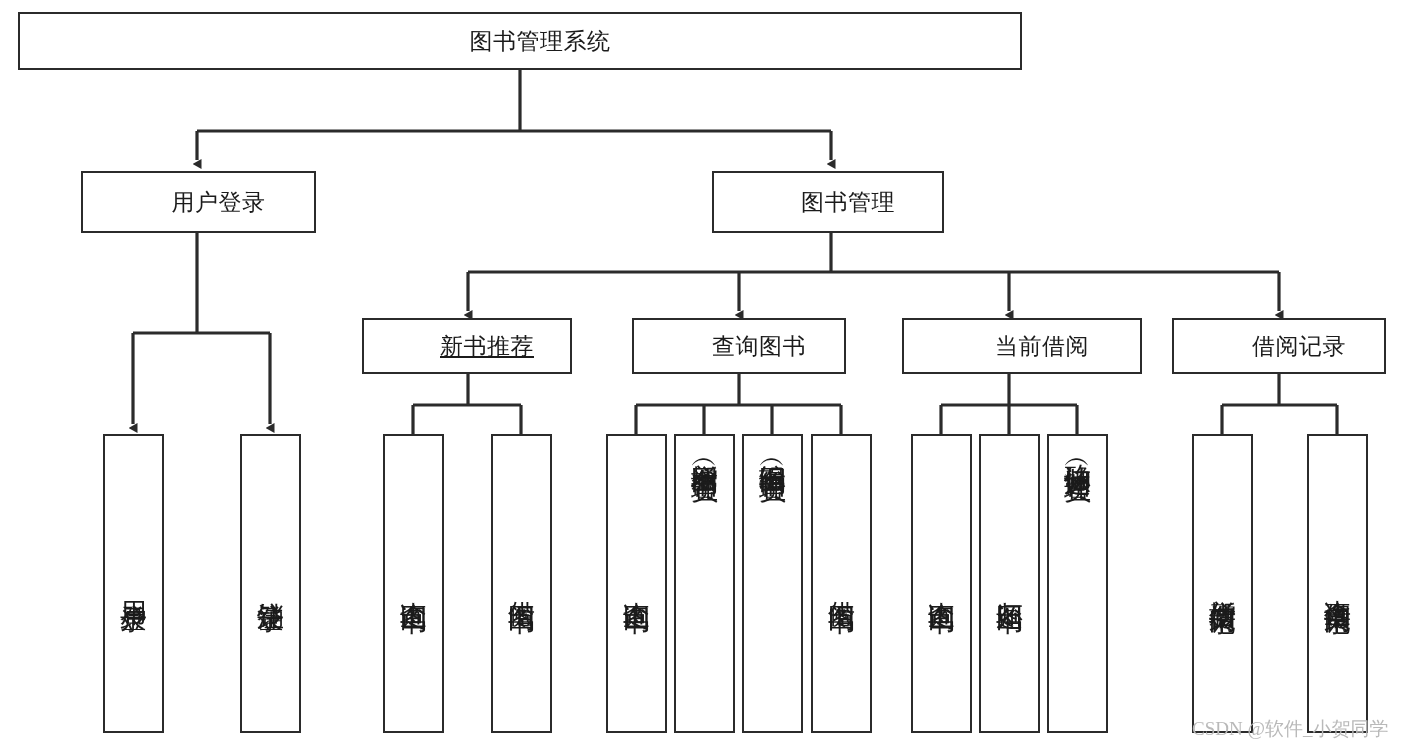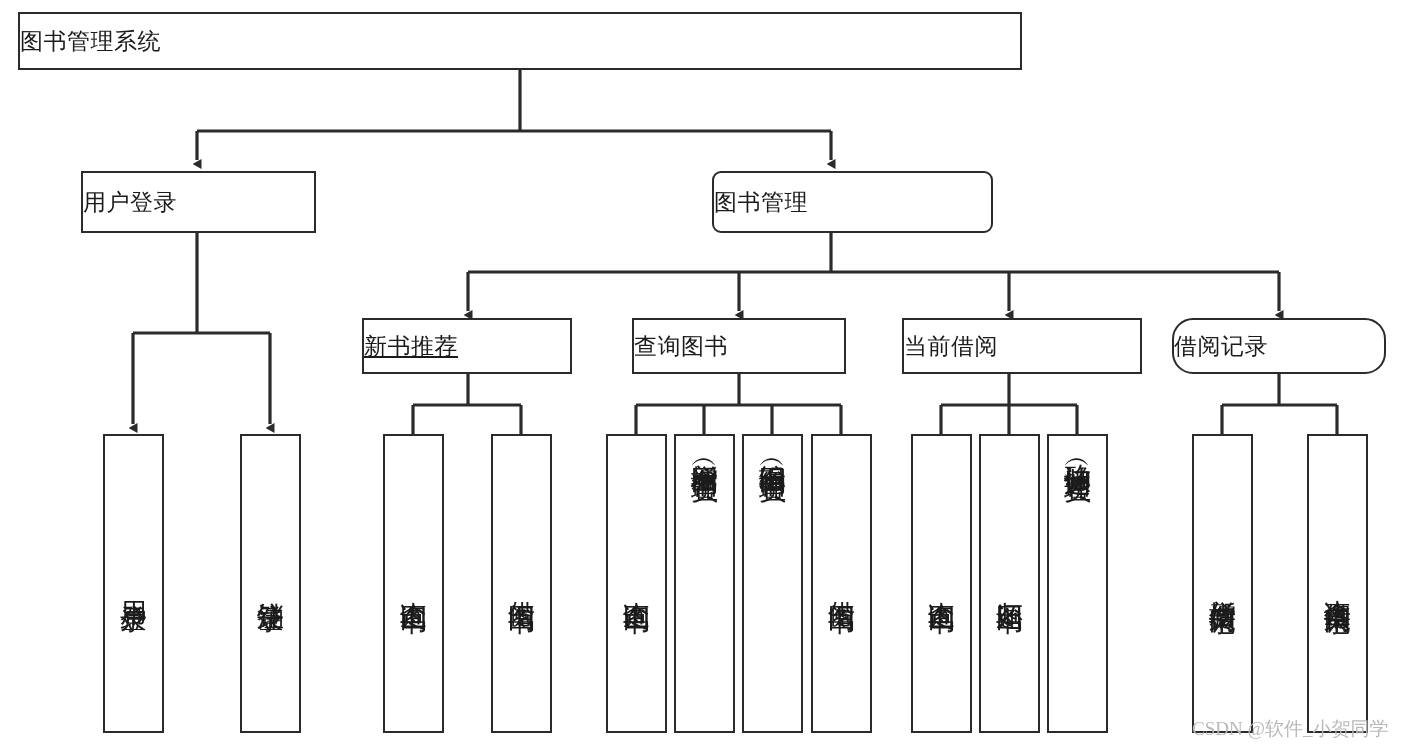--- a/index.html
+++ b/index.html
@@ -25,23 +25,24 @@
     width: 1405px;
     height: 747px;
   }
   .node {
     position: absolute;
     box-sizing: border-box;
     border: 2px solid #2b2b2b;
     background: #ffffff;
     display: flex;
     align-items: center;
-    justify-content: flex-start;
+    justify-content: center;
     color: #1b1b1b;
     z-index: 2;
+    padding-left: 40px;
   }
   .node-label {
     display: block;
     white-space: nowrap;
     line-height: 1.06;
     letter-spacing: 0.5px;
   }
   
   .node.horiz .node-label {
     font-size: 23px;
@@ -135,37 +136,37 @@
   </svg>
 
   <div class="node horiz root" style="left:18px; top:12px; width:1004px; height:58px;">
     <span class="node-label">图书管理系统</span>
   </div>
 
   <div class="node horiz" style="left:81px; top:171px; width:235px; height:62px;">
     <span class="node-label">用户登录</span>
   </div>
 
-  <div class="node horiz" style="left:712px; top:171px; width:281px; height:62px;border-radius:9px;">
+  <div class="node horiz" style="left:712px; top:171px; width:232px; height:62px;">
     <span class="node-label">图书管理</span>
   </div>
 
   <div class="node horiz" style="left:362px; top:318px; width:210px; height:56px;text-decoration:underline;">
     <span class="node-label">新书推荐</span>
   </div>
 
   <div class="node horiz" style="left:632px; top:318px; width:214px; height:56px;">
     <span class="node-label">查询图书</span>
   </div>
 
   <div class="node horiz" style="left:902px; top:318px; width:240px; height:56px;">
     <span class="node-label">当前借阅</span>
   </div>
 
-  <div class="node horiz" style="left:1172px; top:318px; width:214px; height:56px;border-radius:21px;">
+  <div class="node horiz" style="left:1172px; top:318px; width:214px; height:56px;">
     <span class="node-label">借阅记录</span>
   </div>
 
   <div class="node vert" style="left:103px; top:434px; width:61px; height:299px;">
     <span class="node-label">用户登录</span>
   </div>
 
   <div class="node vert" style="left:240px; top:434px; width:61px; height:299px;">
     <span class="node-label">注销登录</span>
   </div>

